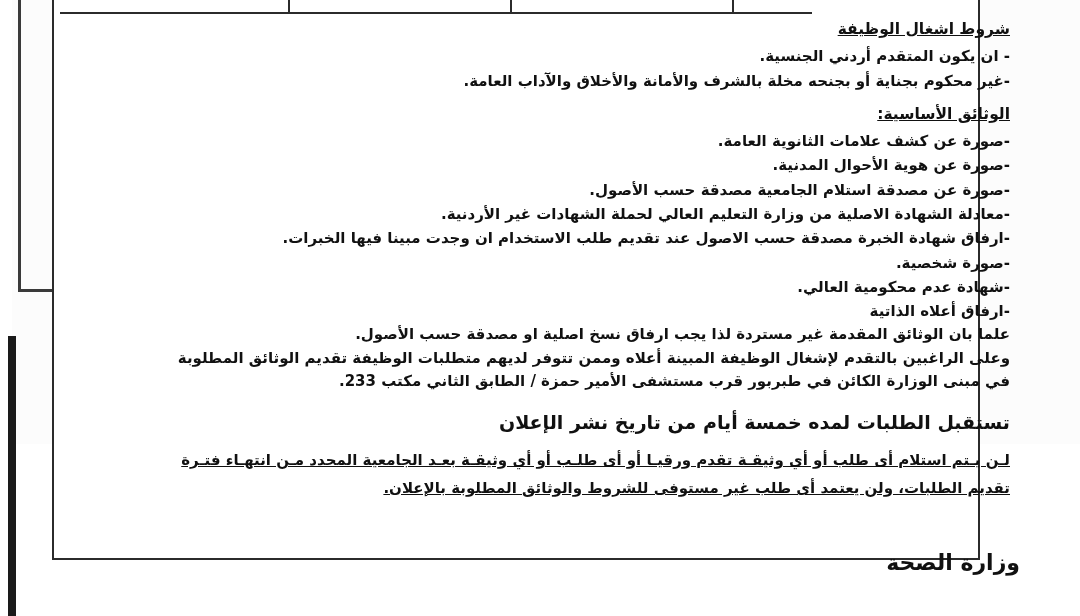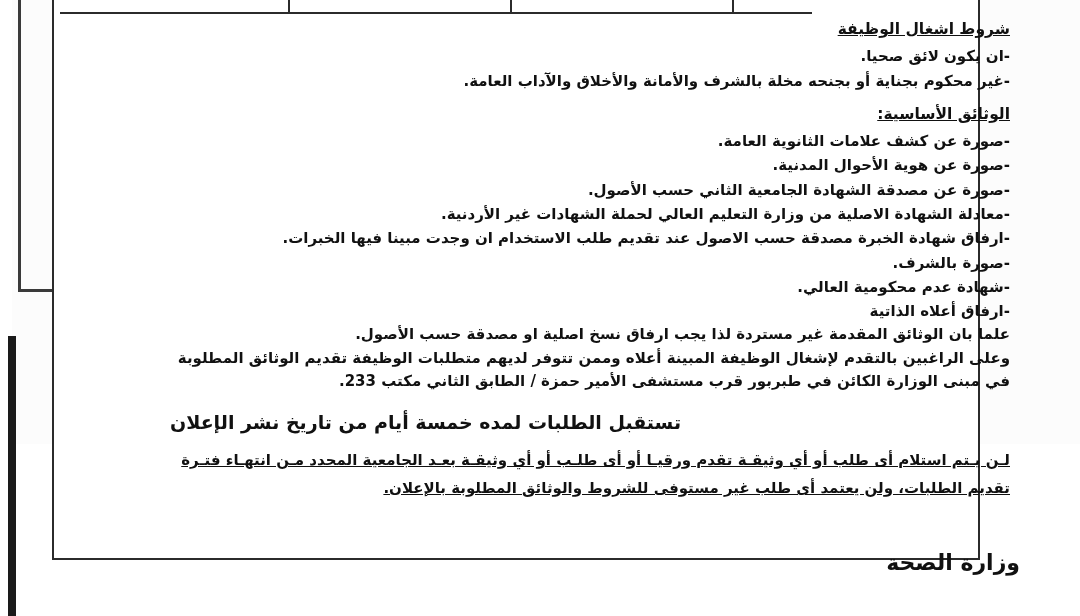--- a/index.html
+++ b/index.html
@@ -116,21 +116,21 @@
     font-weight: bold;
     margin: 0;
     line-height: 1.62;
     white-space: nowrap;
   }
   .gap { height: 10px; }
 
   .note-block .line { line-height: 1.55; }
 
   .headline {
-    text-align: left;
+    text-align: right;
     font-size: 19px;
     font-weight: bold;
     margin: 18px 0 14px 0;
     letter-spacing: 0.5px;
   }
 
   .warn {
     font-size: 15px;
     font-weight: bold;
     text-decoration: underline;
@@ -174,34 +174,34 @@
     <div class="cell c1"></div>
     <div class="cell c2"></div>
     <div class="cell c3"></div>
     <div class="cell c4"></div>
   </div>
 
   <div class="content">
 
     <div>
       <p class="sec-head">شروط اشغال الوظيفة</p>
-      <p class="line">-ان يكون لائق صحيا.</p>
+      <p class="line">- ان يكون المتقدم أردني الجنسية.</p>
       <p class="line">-غير محكوم بجناية أو بجنحه مخلة بالشرف والأمانة والأخلاق والآداب العامة.</p>
     </div>
 
     <div class="gap"></div>
 
     <div>
       <p class="sec-head">الوثائق الأساسية:</p>
       <p class="line">-صورة عن كشف علامات الثانوية العامة.</p>
       <p class="line">-صورة عن هوية الأحوال المدنية.</p>
-      <p class="line">-صورة عن مصدقة الشهادة الجامعية الثاني حسب الأصول.</p>
+      <p class="line">-صورة عن مصدقة استلام الجامعية مصدقة حسب الأصول.</p>
       <p class="line">-معادلة الشهادة الاصلية من وزارة التعليم العالي لحملة الشهادات غير الأردنية.</p>
       <p class="line">-ارفاق شهادة الخبرة مصدقة حسب الاصول عند تقديم طلب الاستخدام ان وجدت مبينا فيها الخبرات.</p>
-      <p class="line">-صورة بالشرف.</p>
+      <p class="line">-صورة شخصية.</p>
       <p class="line">-شهادة عدم محكومية العالي.</p>
       <p class="line">-ارفاق أعلاه الذاتية</p>
     </div>
 
     <div class="note-block">
       <p class="line">علما بان الوثائق المقدمة غير مستردة لذا يجب ارفاق نسخ اصلية او مصدقة حسب الأصول.</p>
       <p class="line">وعلى الراغبين بالتقدم لإشغال الوظيفة المبينة أعلاه وممن تتوفر لديهم متطلبات الوظيفة تقديم الوثائق المطلوبة</p>
       <p class="line">في مبنى الوزارة الكائن في طبربور قرب مستشفى الأمير حمزة / الطابق الثاني مكتب 233.</p>
     </div>
 

